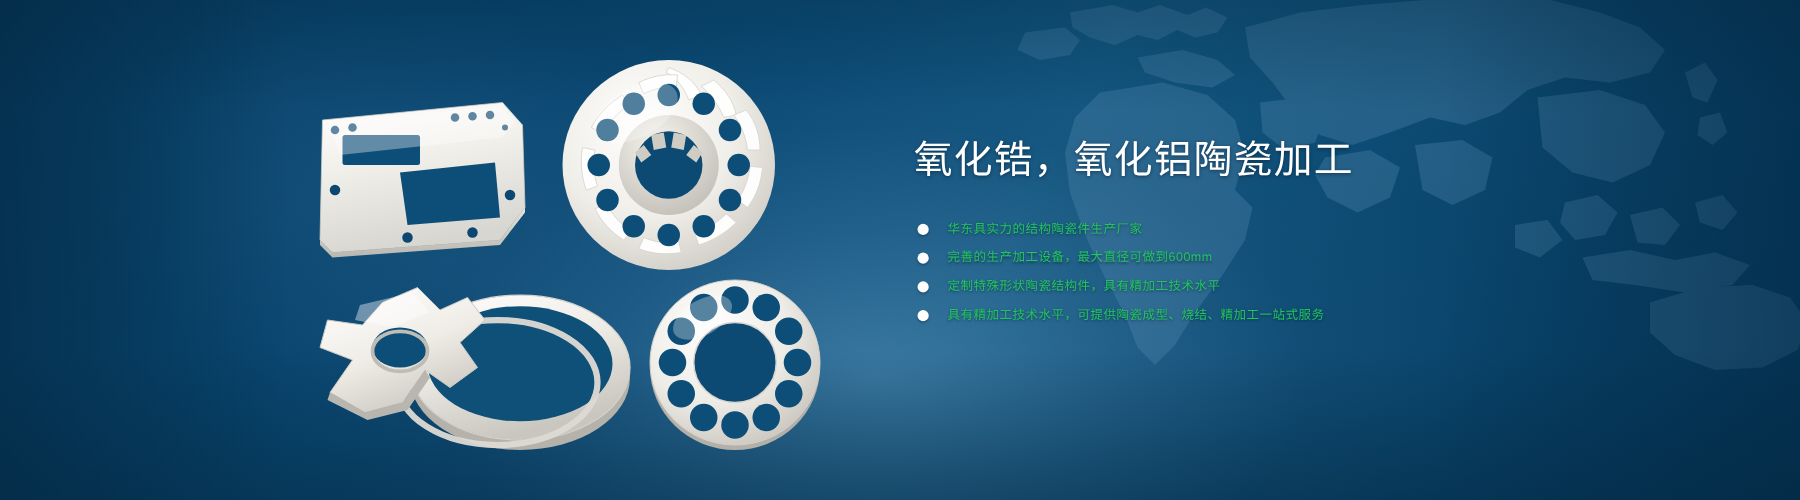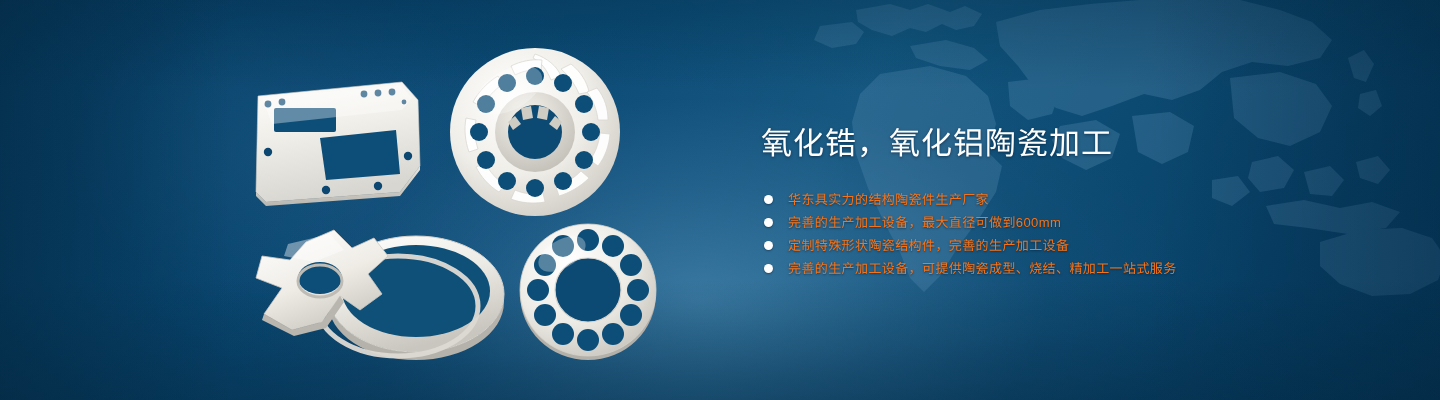--- a/index.html
+++ b/index.html
@@ -75,47 +75,46 @@
   .part svg { display: block; overflow: visible; }
 
   #part-plate       { left: 252px; top: 80px;  }
   #part-impeller    { left: 447px; top: 44px;  }
   #part-cross-ring  { left: 248px; top: 222px; }
   #part-holed-disc  { left: 518px; top: 218px; }
 
   
   .copy {
     position: absolute;
-    left: 761px;
+    left: 731px;
     top: 106px;
     width: 620px;
-    margin-top: 16px;
   }
   .headline {
     margin: 0;
     font-size: 31px;
     line-height: 44px;
     font-weight: 400;
     letter-spacing: 1px;
     color: #ffffff;
     text-shadow: 0 1px 3px rgba(0,20,40,0.55);
     white-space: nowrap;
   }
   .bullets {
     list-style: none;
     margin: 26px 0 0 3px;
     padding: 0;
   }
   .bullets li {
     position: relative;
     padding-left: 24px;
     margin-bottom: 8px;
-    font-size: 13px;
+    font-size: 10px;
     line-height: 15px;
-    color: #f97316;
+    color: #22c55e;
     letter-spacing: 0.4px;
     white-space: nowrap;
     text-shadow: 0 1px 2px rgba(0,18,36,0.5);
   }
   .bullets li:last-child { margin-bottom: 0; }
   .bullet-dot {
     position: absolute;
     left: 0;
     top: 3px;
     width: 9px;
@@ -349,22 +348,22 @@
       <li>
         <span class="bullet-dot"></span>
         <span>华东具实力的结构陶瓷件生产厂家</span>
       </li>
       <li>
         <span class="bullet-dot"></span>
         <span>完善的生产加工设备，最大直径可做到600mm</span>
       </li>
       <li>
         <span class="bullet-dot"></span>
-        <span>定制特殊形状陶瓷结构件，完善的生产加工设备</span>
+        <span>定制特殊形状陶瓷结构件，具有精加工技术水平</span>
       </li>
       <li>
         <span class="bullet-dot"></span>
-        <span>完善的生产加工设备，可提供陶瓷成型、烧结、精加工一站式服务</span>
+        <span>具有精加工技术水平，可提供陶瓷成型、烧结、精加工一站式服务</span>
       </li>
     </ul>
   </div>
 
 </div>
 
 </body></html>

